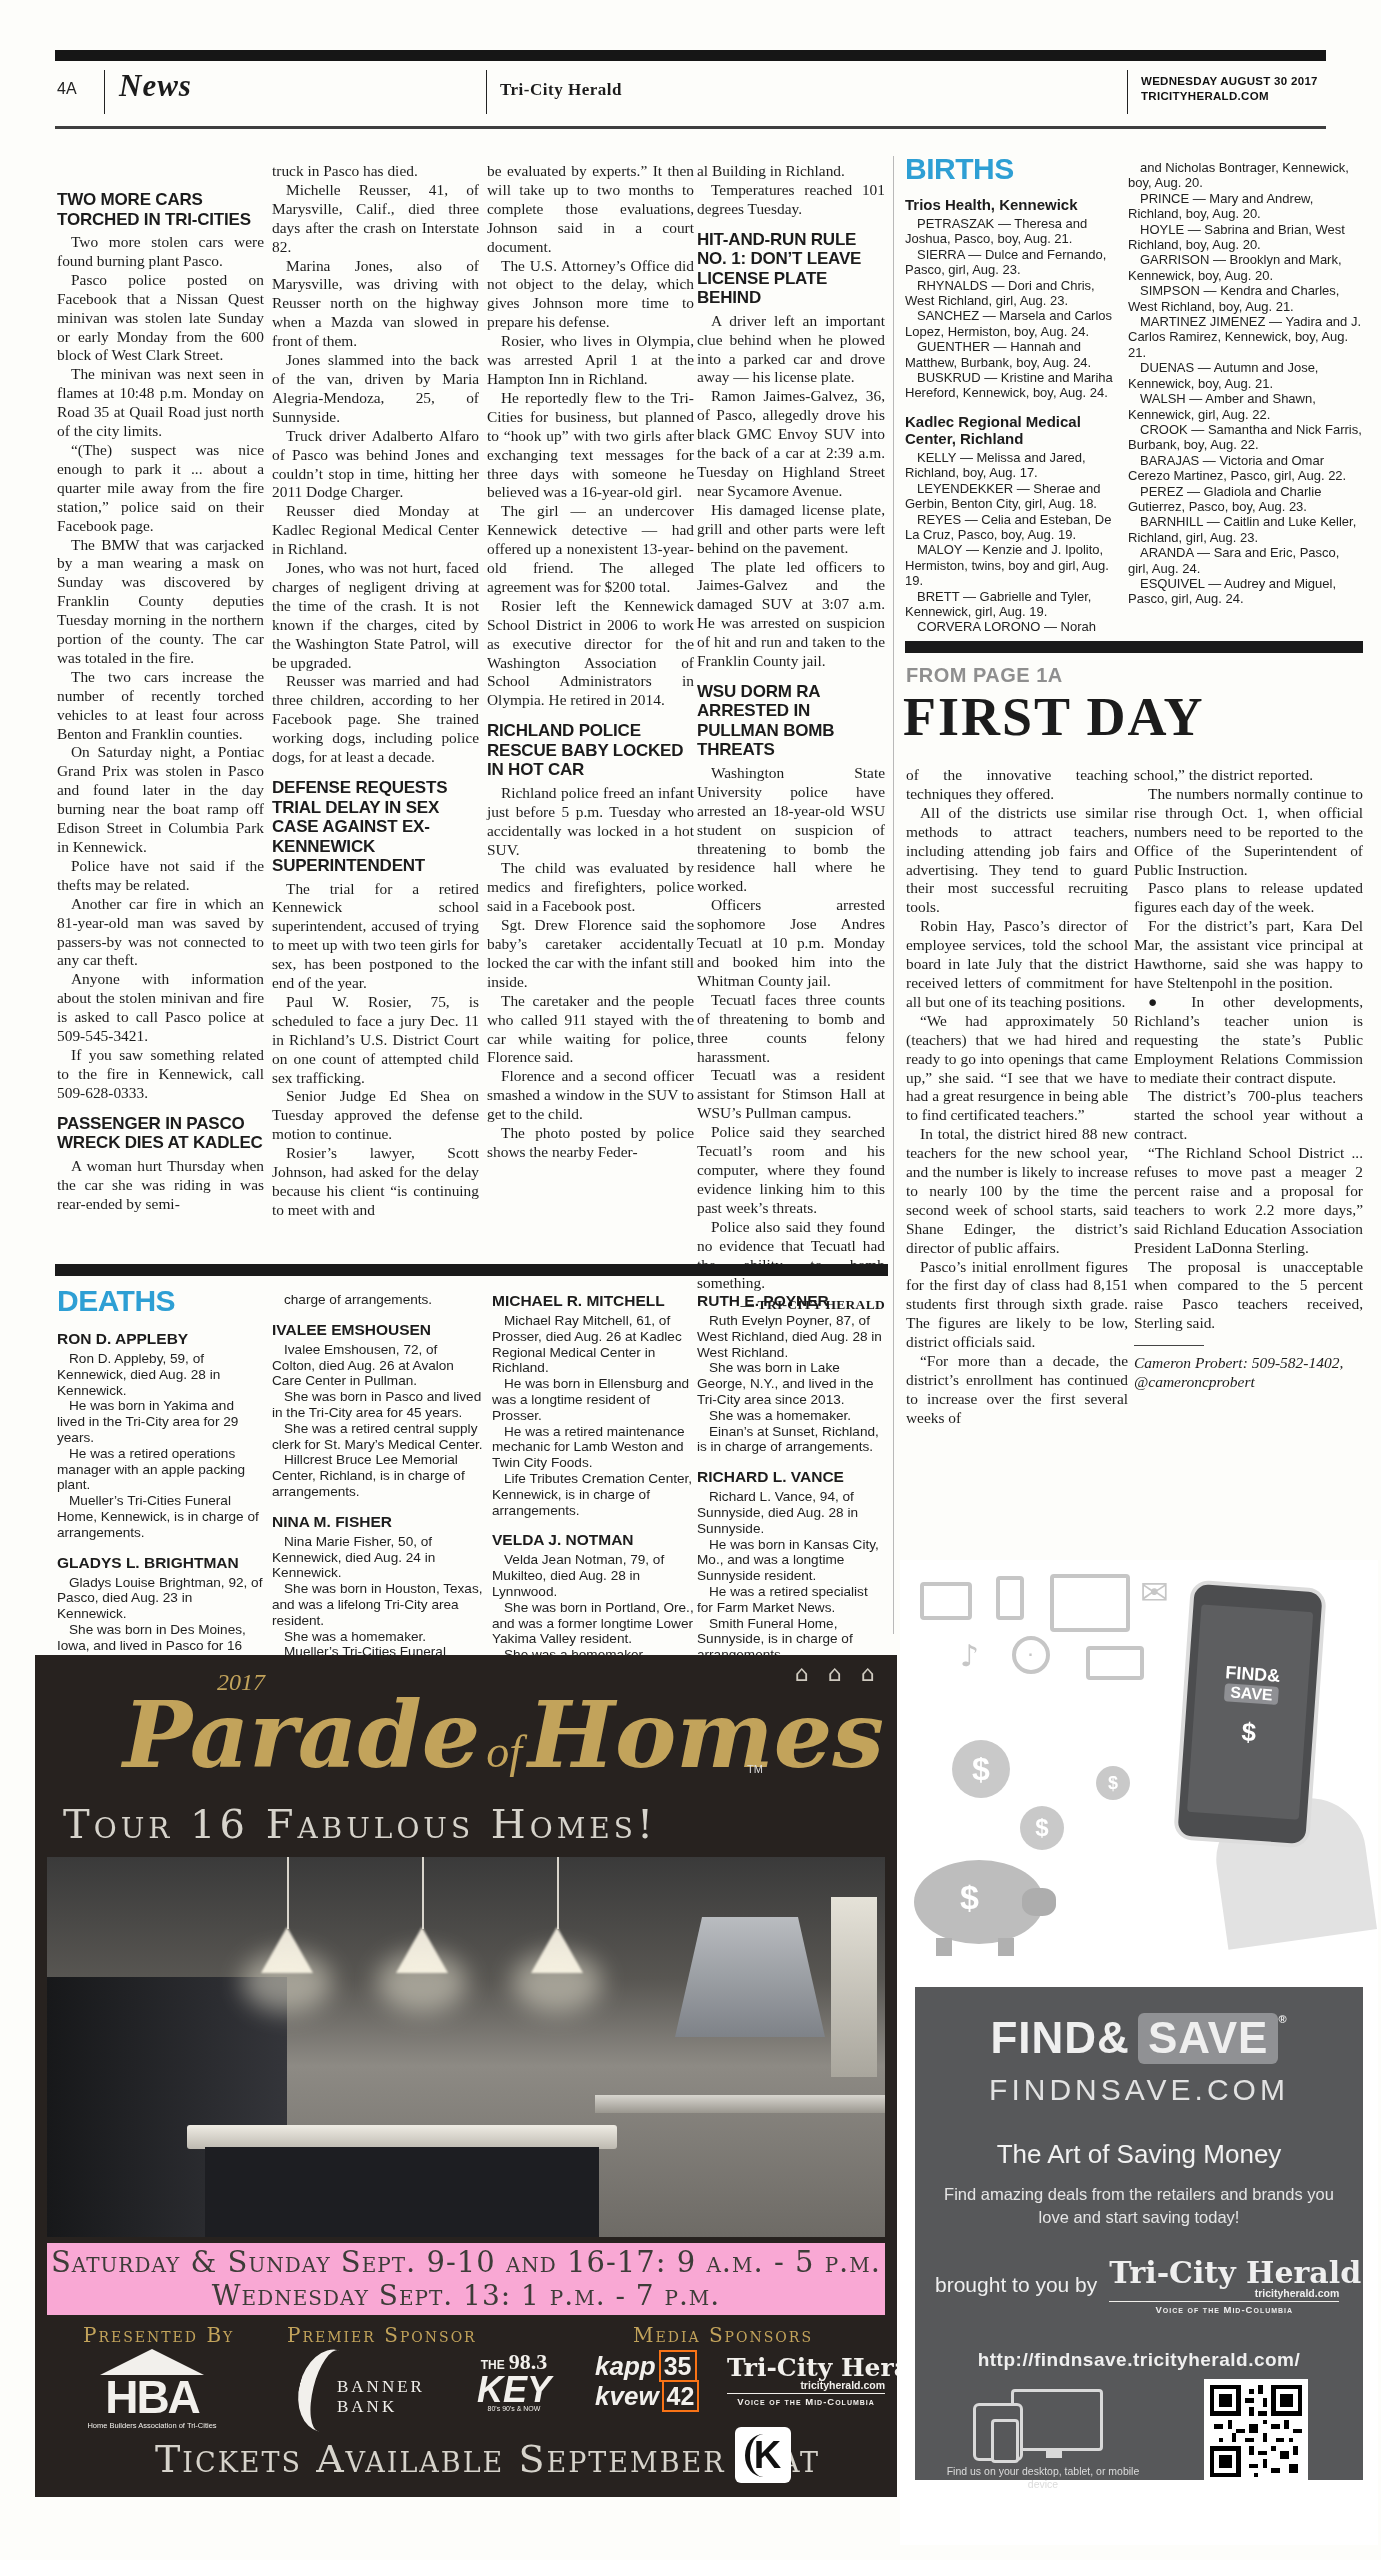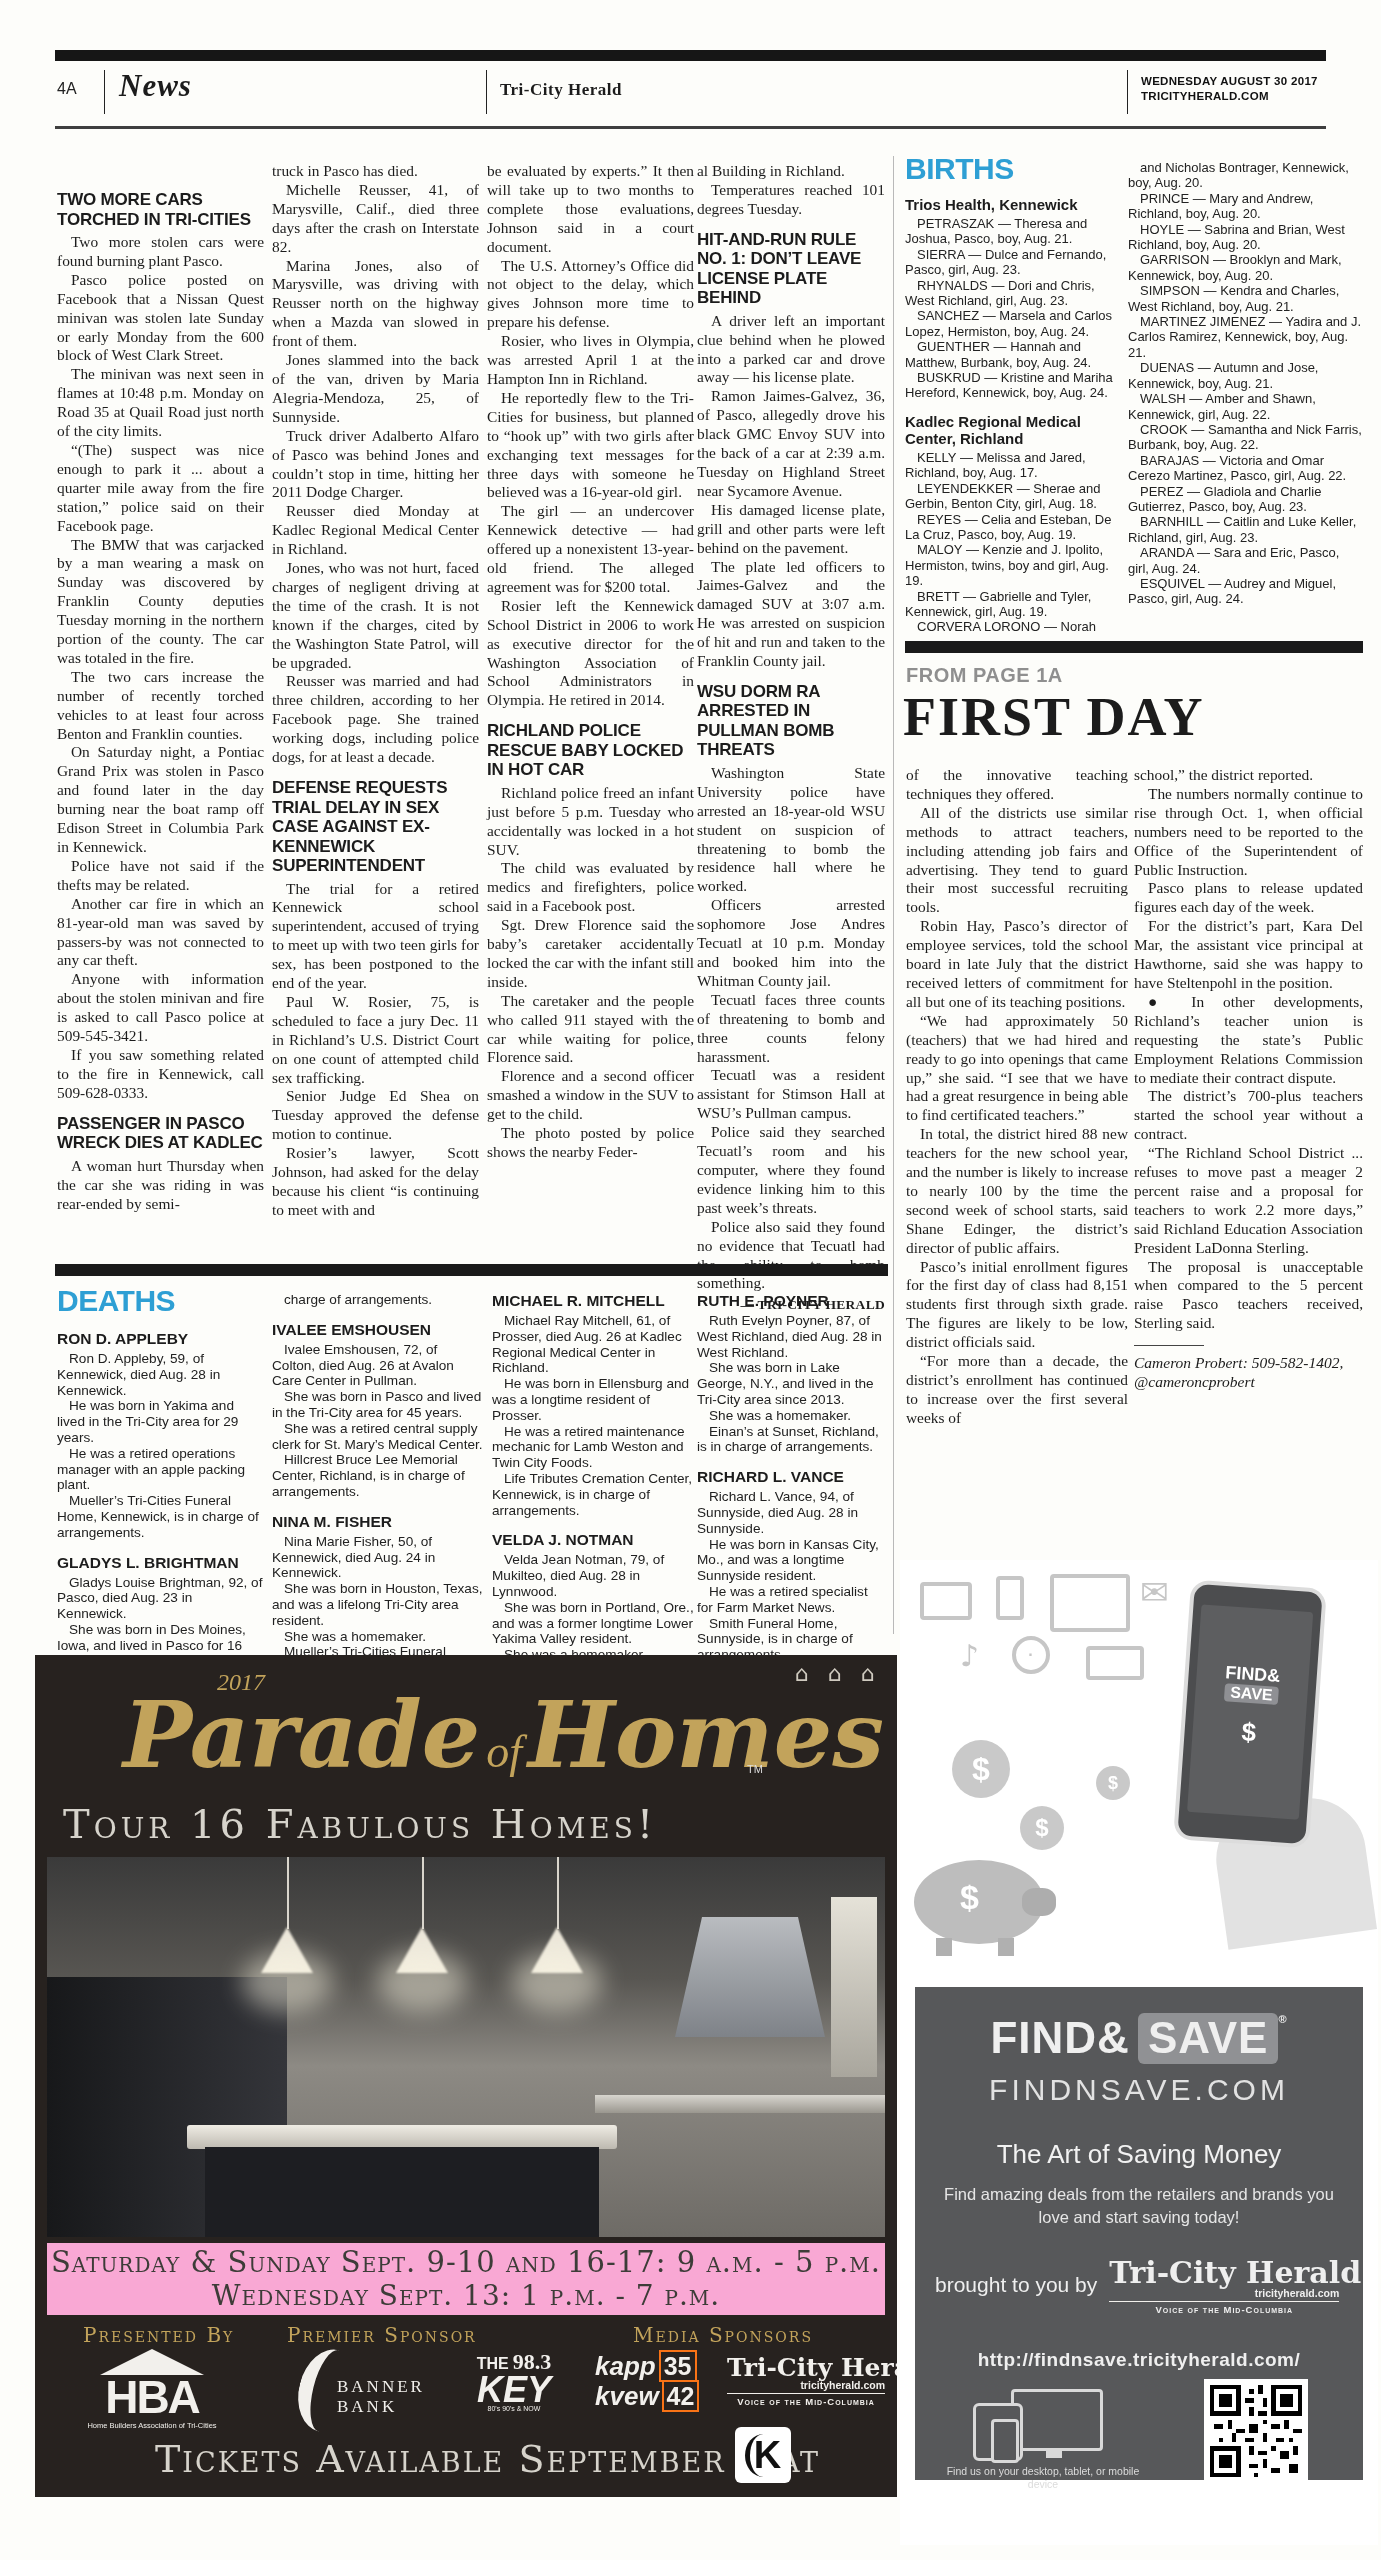--- a/index.html
+++ b/index.html
@@ -66,21 +66,21 @@
   .p-dates .l1{font-size:29px;line-height:38px;letter-spacing:1px;}
   .p-dates .l2{font-size:28px;line-height:30px;letter-spacing:1px;}
   .p-label{position:absolute;top:668px;color:#c2a35b;font-variant:small-caps;font-size:20px;
            letter-spacing:2px;font-family:"DejaVu Serif",serif;}
   .logo{position:absolute;color:#f2f0ec;}
   .hba-roof{width:0;height:0;margin:0 auto;border-left:52px solid transparent;border-right:52px solid transparent;border-bottom:26px solid #f2f0ec;}
   .hba-txt{font-family:"Liberation Sans",sans-serif;font-weight:bold;font-size:46px;letter-spacing:-2px;line-height:44px;text-align:center;}
   .hba-cap{font-family:"Liberation Sans",sans-serif;font-size:7.5px;text-align:center;margin-top:2px;}
   .bb-swoosh{position:absolute;left:28px;top:-6px;width:46px;height:84px;border-left:14px solid #f2f0ec;border-radius:50% 0 0 50%;transform:rotate(14deg);}
   .bb-txt{margin-left:66px;font-family:"Liberation Serif",serif;font-size:17px;letter-spacing:3px;line-height:20px;}
-  .key-the{font-family:"Liberation Sans",sans-serif;font-size:16px;font-weight:bold;}
+  .key-the{font-family:"Liberation Sans",sans-serif;font-size:12px;font-weight:bold;}
   .key-num{font-family:Liberation Serif, serif;font-size:22px;font-weight:bold;}
   .key-key{font-family:"Liberation Sans",sans-serif;font-size:36px;font-weight:bold;font-style:italic;line-height:30px;}
   .key-tag{font-family:"Liberation Sans",sans-serif;font-size:7px;}
   .kap{font-family:"Liberation Sans",sans-serif;font-weight:bold;font-style:italic;font-size:26px;line-height:30px;}
   .kap .num{font-style:normal;font-size:25px;border:2px solid #f97316;padding:0 3px;margin-left:3px;}
   .tch-big{font-family:"DejaVu Serif",serif;font-weight:bold;font-size:25px;white-space:nowrap;}
   .tch-site{font-family:"Liberation Sans",sans-serif;font-size:10.5px;font-weight:bold;text-align:right;margin-top:-3px;}
   .tch-line{border-top:1.5px solid #f2f0ec;margin:2px 0;}
   .tch-tag{font-family:"Liberation Sans",sans-serif;font-size:9.5px;font-weight:bold;font-variant:small-caps;letter-spacing:1px;text-align:center;}
   .p-tickets{position:absolute;left:120px;top:782px;color:#d6d3cb;font-variant:small-caps;

